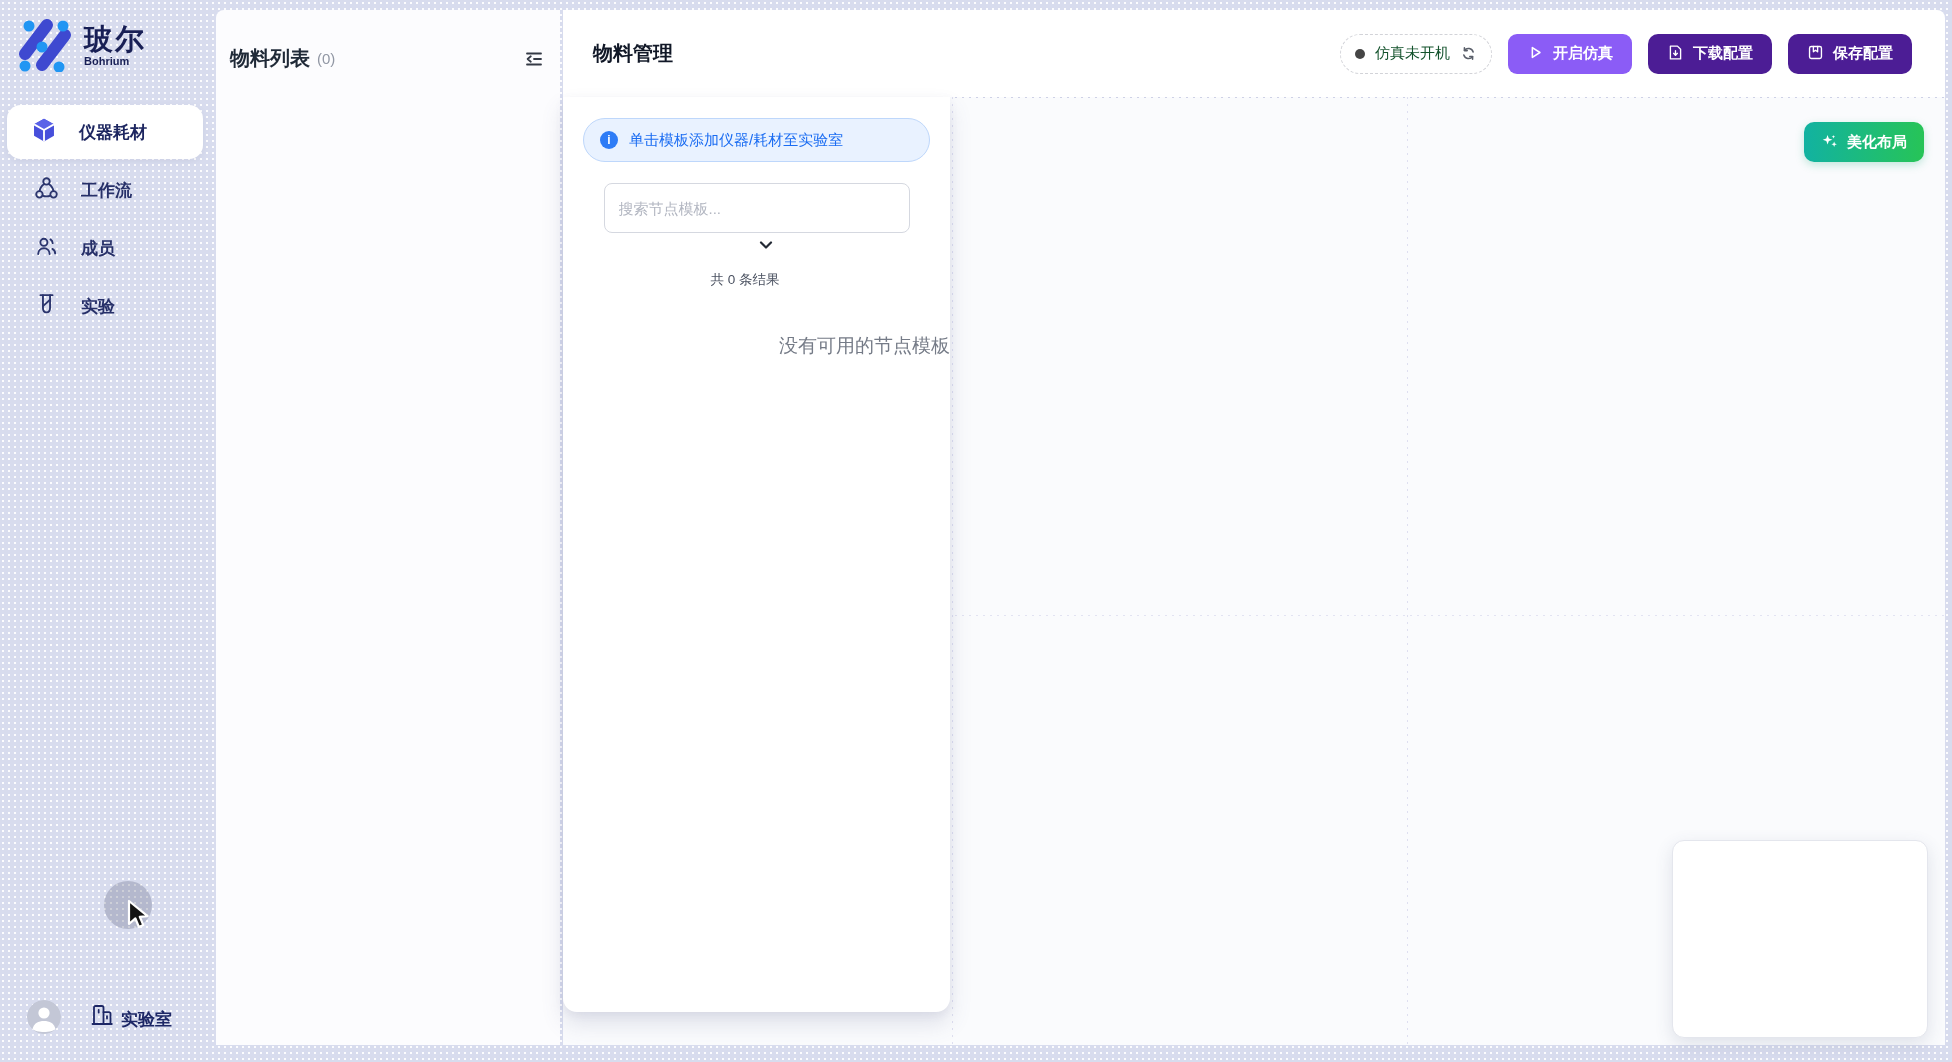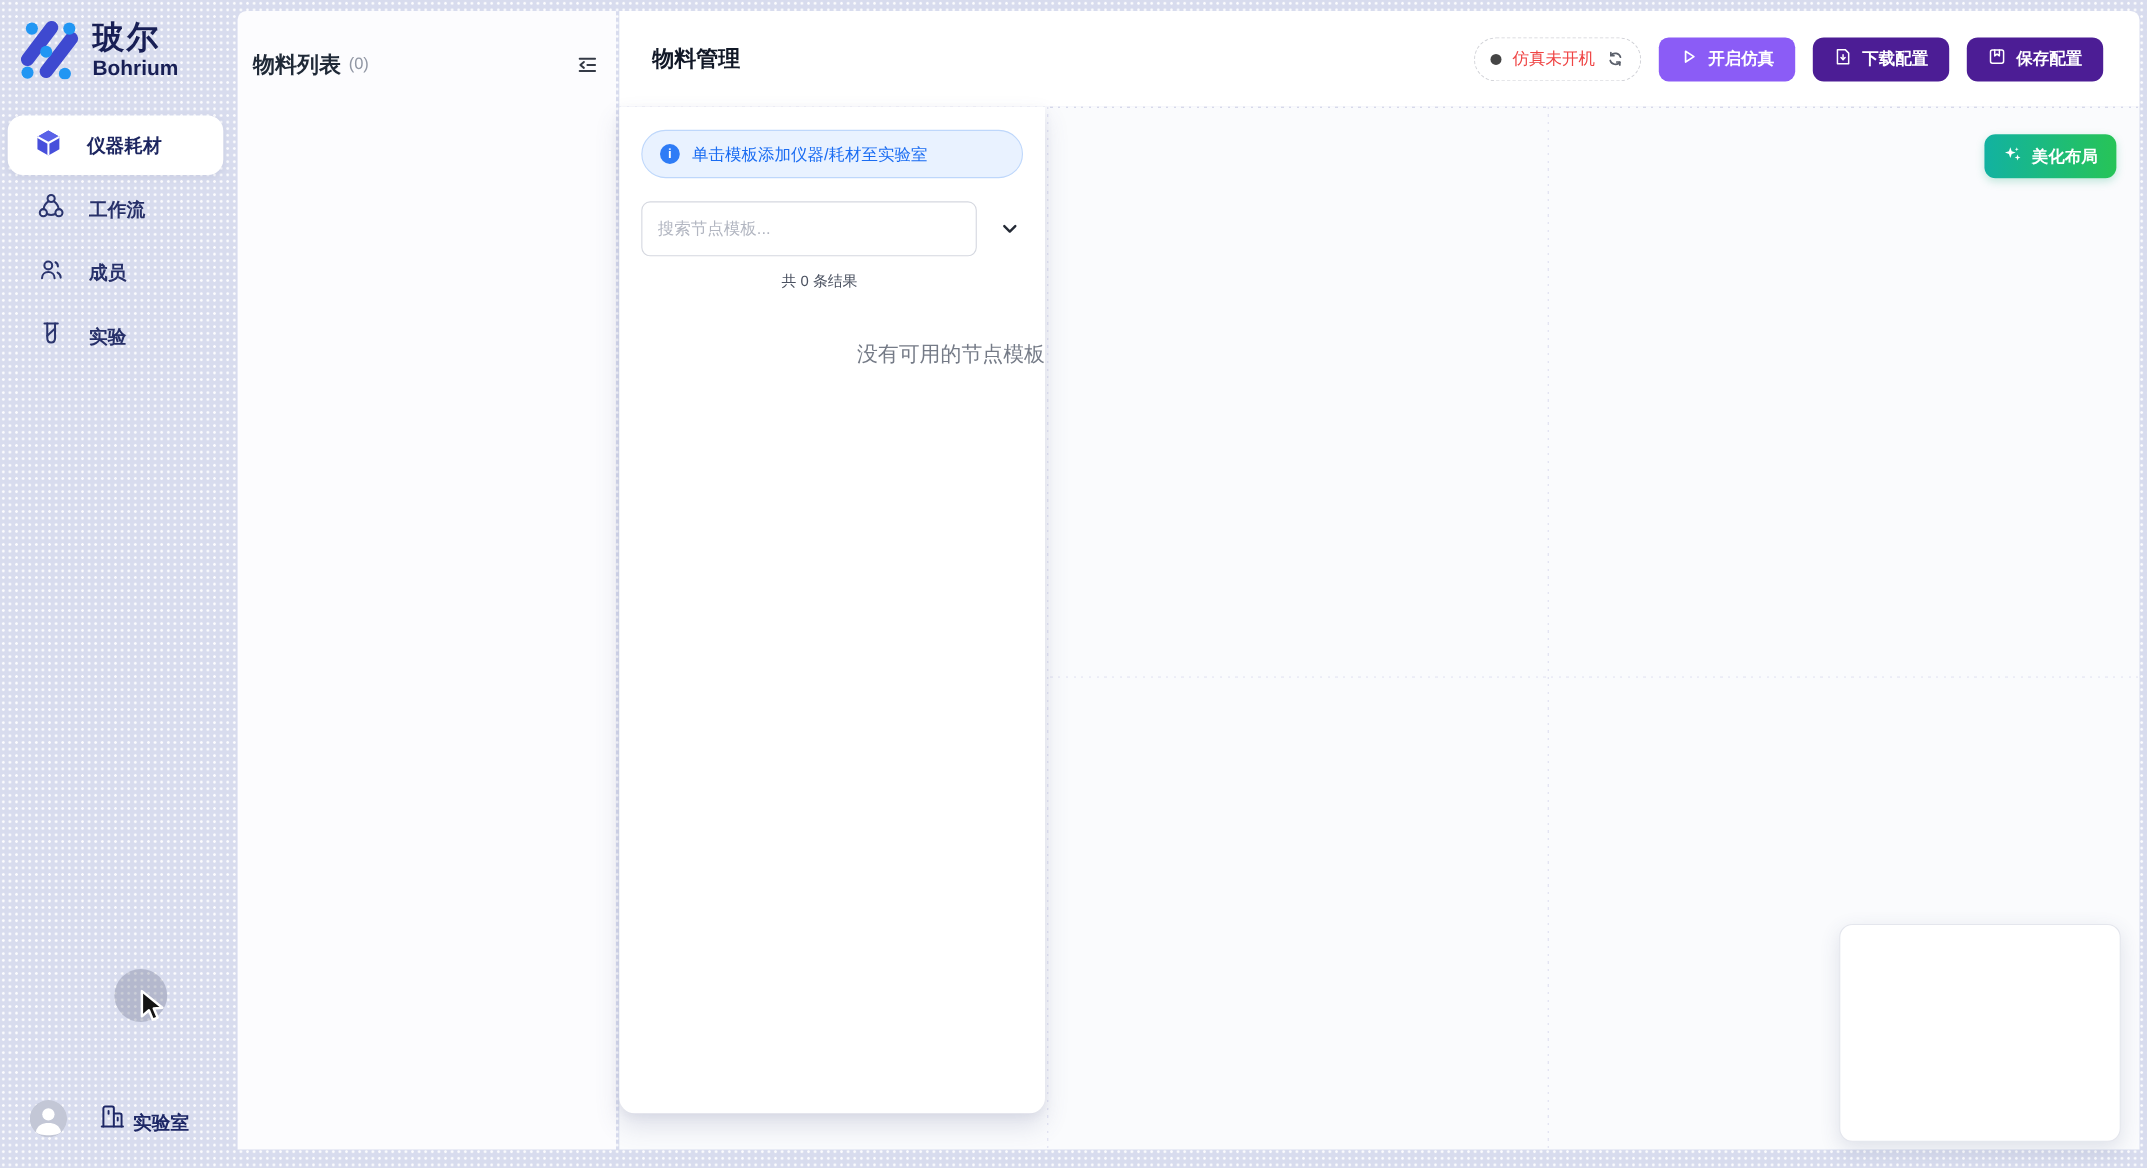--- a/index.html
+++ b/index.html
@@ -9,21 +9,21 @@
     position:relative; overflow:hidden;
     background-color:#d8dcee;
     background-image: radial-gradient(rgba(255,255,255,0.92) 1.1px, rgba(255,255,255,0) 1.3px);
     background-size:6px 6px;
   }
   
   .sidebar { position:absolute; left:0; top:0; width:216px; height:100%; }
   .logo-row { position:absolute; left:17px; top:16px; display:flex; align-items:center; gap:11px; cursor:pointer; }
   .logo-text { display:flex; flex-direction:column; line-height:1.05; }
   .logo-cn { font-size:29px; font-weight:800; color:#181f55; letter-spacing:2px; }
-  .logo-en { font-size:19px; font-weight:800; color:#181f55; margin-top:2px; }
+  .logo-en { font-size:11px; font-weight:800; color:#181f55; margin-top:2px; }
   .nav { position:absolute; left:7px; top:105px; width:196px; }
   .nav-item { height:54px; border-radius:14px; display:flex; align-items:center; padding-left:27px; gap:22px; margin-bottom:4px; cursor:pointer; }
   .nav-item.active { background:#ffffff; box-shadow:0 2px 6px rgba(90,100,140,0.10);padding-left:24px; }
   .nav-label { font-size:17px; font-weight:600; color:#273069; }
   .nav-item.active .nav-label { color:#1d2660; font-weight:700; }
   .side-footer { position:absolute; left:27px; bottom:28px; display:flex; align-items:center; }
   .avatar-wrap { width:34px; height:34px; border-radius:50%; overflow:hidden; cursor:pointer; }
   .lab-entry { display:flex; align-items:flex-end; gap:7px; margin-left:29px; cursor:pointer; }
   .lab-label { font-size:17px; font-weight:600; color:#1d2766; }
   
@@ -32,39 +32,39 @@
   .panel-title { font-size:20px; font-weight:700; color:#1f2937; }
   .panel-count { font-size:15px; color:#9197a4; margin-left:7px; }
   .collapse-btn { margin-left:auto; width:22px; height:22px; display:flex; align-items:center; justify-content:center; cursor:pointer; }
   
   .main { position:absolute; left:563px; top:10px; width:1382px; height:1035px; }
   .main-header { height:87px; background:#ffffff; border-radius:0 8px 0 0; display:flex; align-items:center; padding:0 33px 0 30px; }
   .page-title { font-size:20px; font-weight:700; color:#111827; }
   .header-actions { margin-left:auto; display:flex; align-items:center; gap:16px; }
   .status-pill { height:40px; border:1px dashed #d2d3d8; border-radius:20px; background:#fff; display:flex; align-items:center; padding:0 14px; gap:10px; cursor:pointer; }
   .status-dot { width:10px; height:10px; border-radius:50%; background:#454545; }
-  .status-label { font-size:15px; font-weight:500; color:#ef4444;text-align:center; }
+  .status-label { font-size:15px; font-weight:500; color:#14532d;text-align:center; }
   .refresh-btn { display:flex; align-items:center; cursor:pointer; }
   .btn { height:40px; border:none; border-radius:9px; display:flex; align-items:center; gap:9px; padding:0 19px; font-size:15px; font-weight:600; color:#fff; cursor:pointer; font-family:inherit; }
   .btn-green { background:#8b5cf6; }
   .btn-blue { background:#4c1d95;border-radius:10px; }
   
   .canvas { position:absolute; left:0; top:87px; right:0; bottom:0; background:#fafbfd; border-radius:0 0 0 0; }
   .h-dotline, .v-dotline { position:absolute; pointer-events:none; }
   .h-dotline { height:1px; left:0; right:0; background-image:repeating-linear-gradient(to right,#ced1e6 0 2px, transparent 2px 7px); }
   .v-dotline { width:1px; top:0; bottom:0; background-image:repeating-linear-gradient(to bottom,#dedff0 0 2px, transparent 2px 7px); }
   .canvas-topline { top:0; }
   .gridline-faint { background-image:repeating-linear-gradient(to right,#e2e3f2 0 2px, transparent 2px 7px); }
   
   .palette { position:absolute; left:0; top:0; width:387px; height:915px; background:#ffffff; border-radius:0 0 14px 14px;
     box-shadow:0 12px 22px rgba(85,95,135,0.16), 0 3px 8px rgba(85,95,135,0.08); }
   .tip-banner { margin:21px 20px 0 20px; height:44px; border-radius:22px; background:#e9f2ff; border:1px solid #bed7fb; display:flex; align-items:center; padding:0 16px; gap:11px; }
   .tip-text { font-size:15px; color:#1a6cf2; }
   .info-icon { width:18px; height:18px; border-radius:50%; background:#2e7cf6; color:#fff; font-size:12px; font-weight:700; display:flex; align-items:center; justify-content:center; flex:none; font-style:normal; }
-  .search-row { margin:21px 20px 0 20px; display:flex; align-items:center; }
+  .search-row { margin:21px 20px 0 20px; display:flex; align-items:center;flex-direction:column; }
   .search-input { width:306px; height:50px; border:1px solid #d5d8e0; border-radius:8px; padding:0 14px; font-size:15px; color:#30343d; background:#fff; outline:none; font-family:inherit; }
   .search-input::placeholder { color:#b2b6c1; }
   .chevron-btn { margin-left:18px; width:24px; height:24px; display:flex; align-items:center; justify-content:center; cursor:pointer; }
   .result-count { margin:14px 23px 0 0; text-align:center; font-size:13.5px; color:#4a5160; }
   .empty-text { margin-top:44px; text-align:right; font-size:19px; color:#757b87; }
   
   .beautify-btn { position:absolute; top:25px; right:21px; height:40px; padding:0 17px; border:none; border-radius:10px;
     background:linear-gradient(90deg,#12b2a1 0%, #27c457 100%); color:#fff; font-size:15px; font-weight:600;
     display:flex; align-items:center; gap:8px; cursor:pointer; box-shadow:0 3px 8px rgba(25,170,120,0.25); font-family:inherit; }
   

